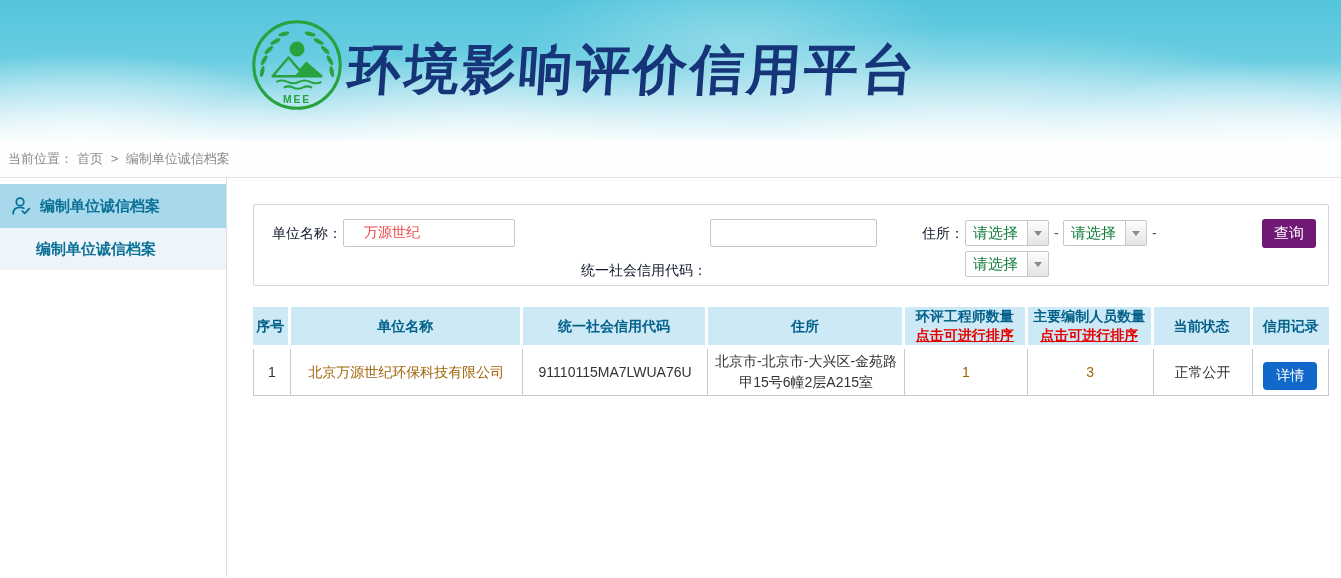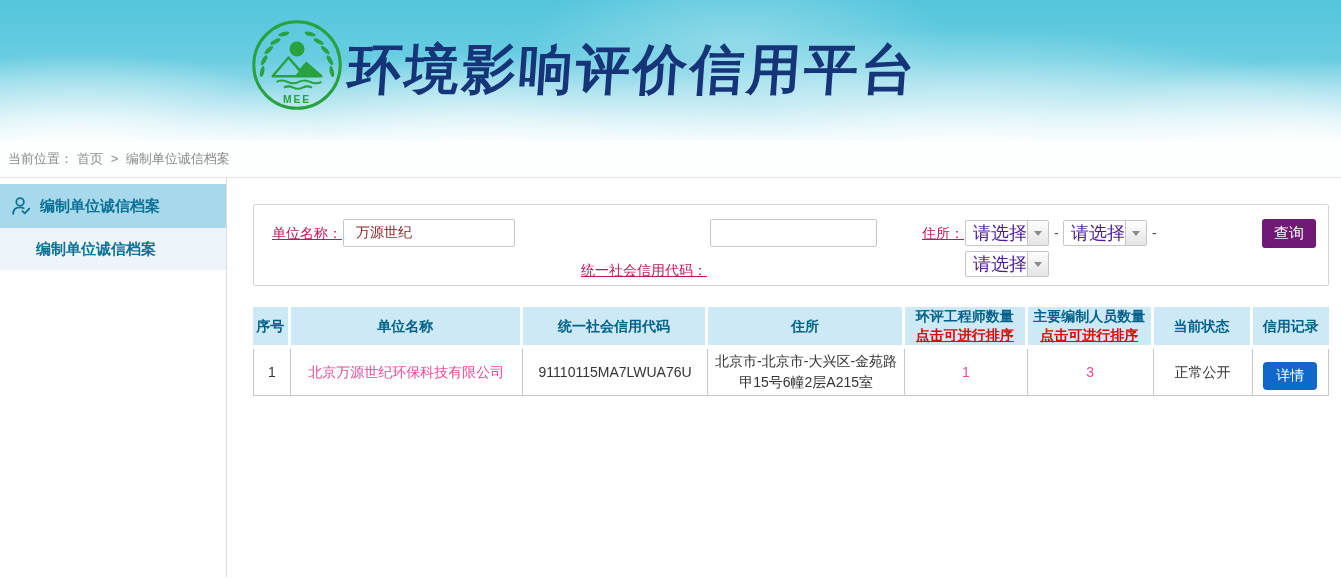--- a/index.html
+++ b/index.html
@@ -45,38 +45,38 @@
   .side-item {
     height: 42px; background: #eef5fa; display: flex; align-items: center;
     padding-left: 36px; cursor: pointer;
   }
   .side-item .itm-label { color: #0c7196; font-weight: bold; font-size: 15px; }
 
   .content { flex: 1; padding: 26px 12px 0 26px; }
 
   
   .search-panel { position: relative; height: 82px; border: 1px solid #d4d4d4; border-radius: 2px; background: #fff; }
-  .f-label { position: absolute; height: 28px; line-height: 28px; font-size: 14px; color: #be185d; text-align: right; white-space: nowrap; text-decoration: underline; }
+  .f-label { position: absolute; height: 28px; line-height: 28px; font-size: 14px; color: #0f172a; text-align: right; white-space: nowrap; }
   .lb-name { left: 12px; top: 14px; width: 76px; }
   .lb-code { left: 320px; top: 14px; width: 133px; margin-top: 37px; }
   .lb-addr { left: 662px; top: 14px; width: 48px; }
   .f-input {
     position: absolute; top: 14px; height: 28px; border: 1px solid #c6c6c6; border-radius: 2px;
-    font-size: 14px; color: #7f1d1d; padding: 0 12px; font-family: inherit; outline: none; background: #fff;
+    font-size: 14px; color: #ef4444; padding: 0 20px; font-family: inherit; outline: none; background: #fff;
   }
   .in-name { left: 89px; width: 172px; }
   .in-code { left: 456px; width: 167px; }
   .sel {
     position: absolute; width: 84px; height: 26px; border: 1px solid #c6c6c6; border-radius: 2px;
     background: #fff; display: flex; cursor: pointer;
   }
   .sel-1 { left: 711px; top: 15px; }
   .sel-2 { left: 809px; top: 15px; }
   .sel-3 { left: 711px; top: 46px; }
-  .sel-text { flex: 1; font-size: 18px; color: #4c1d95; line-height: 24px; padding-left: 7px; overflow: hidden; white-space: nowrap; }
+  .sel-text { flex: 1; font-size: 15px; color: #15803d; line-height: 24px; padding-left: 7px; overflow: hidden; white-space: nowrap; }
   .sel-btn { width: 21px; border-left: 1px solid #c6c6c6; background: linear-gradient(#fdfdfd, #e4e4e4); display: flex; align-items: center; justify-content: center; }
   .sel-caret { width: 0; height: 0; border-left: 4px solid transparent; border-right: 4px solid transparent; border-top: 5px solid #8a8a8a; }
   .sep-dash { position: absolute; top: 15px; height: 26px; line-height: 26px; font-size: 14px; color: #555; }
   .dash-1 { left: 800px; }
   .dash-2 { left: 898px; }
   .btn-query {
     position: absolute; right: 12px; top: 14px; width: 54px; height: 29px;
     background: #701a75; color: #fff; font-size: 15px; border: none; border-radius: 3px;
     cursor: pointer; font-family: Liberation Sans, sans-serif;
   }
@@ -89,21 +89,21 @@
     border-right: 3px solid #fff; border-bottom: 4px solid #fff; padding: 0 2px;
   }
   .result-table th:last-child { border-right: none; }
   .th-sub { display: block; color: #e60000; font-size: 14px; font-weight: bold; line-height: 19px; text-decoration: underline; }
   .result-table td {
     background: #fff; height: 46px; text-align: center; vertical-align: middle;
     font-size: 14px; color: #333; line-height: 21px;
     border-bottom: 1px solid #c9c9c9; border-right: 1px solid #c9c9c9; padding: 2px 6px;
   }
   .result-table td:first-child { border-left: 1px solid #c9c9c9; }
-  .cell-link { color: #ec4899; cursor: pointer; text-decoration: none; }
+  .cell-link { color: #a16207; cursor: pointer; text-decoration: none; }
   .btn-detail {
     display: inline-block; background: #1168cb; color: #fff; font-size: 14px;
     border: none; border-radius: 4px; padding: 5px 13px; cursor: pointer; font-family: inherit; margin-top: 7px;
   }
 </style>
 </head>
 <body>
 
 <div class="page">
 

